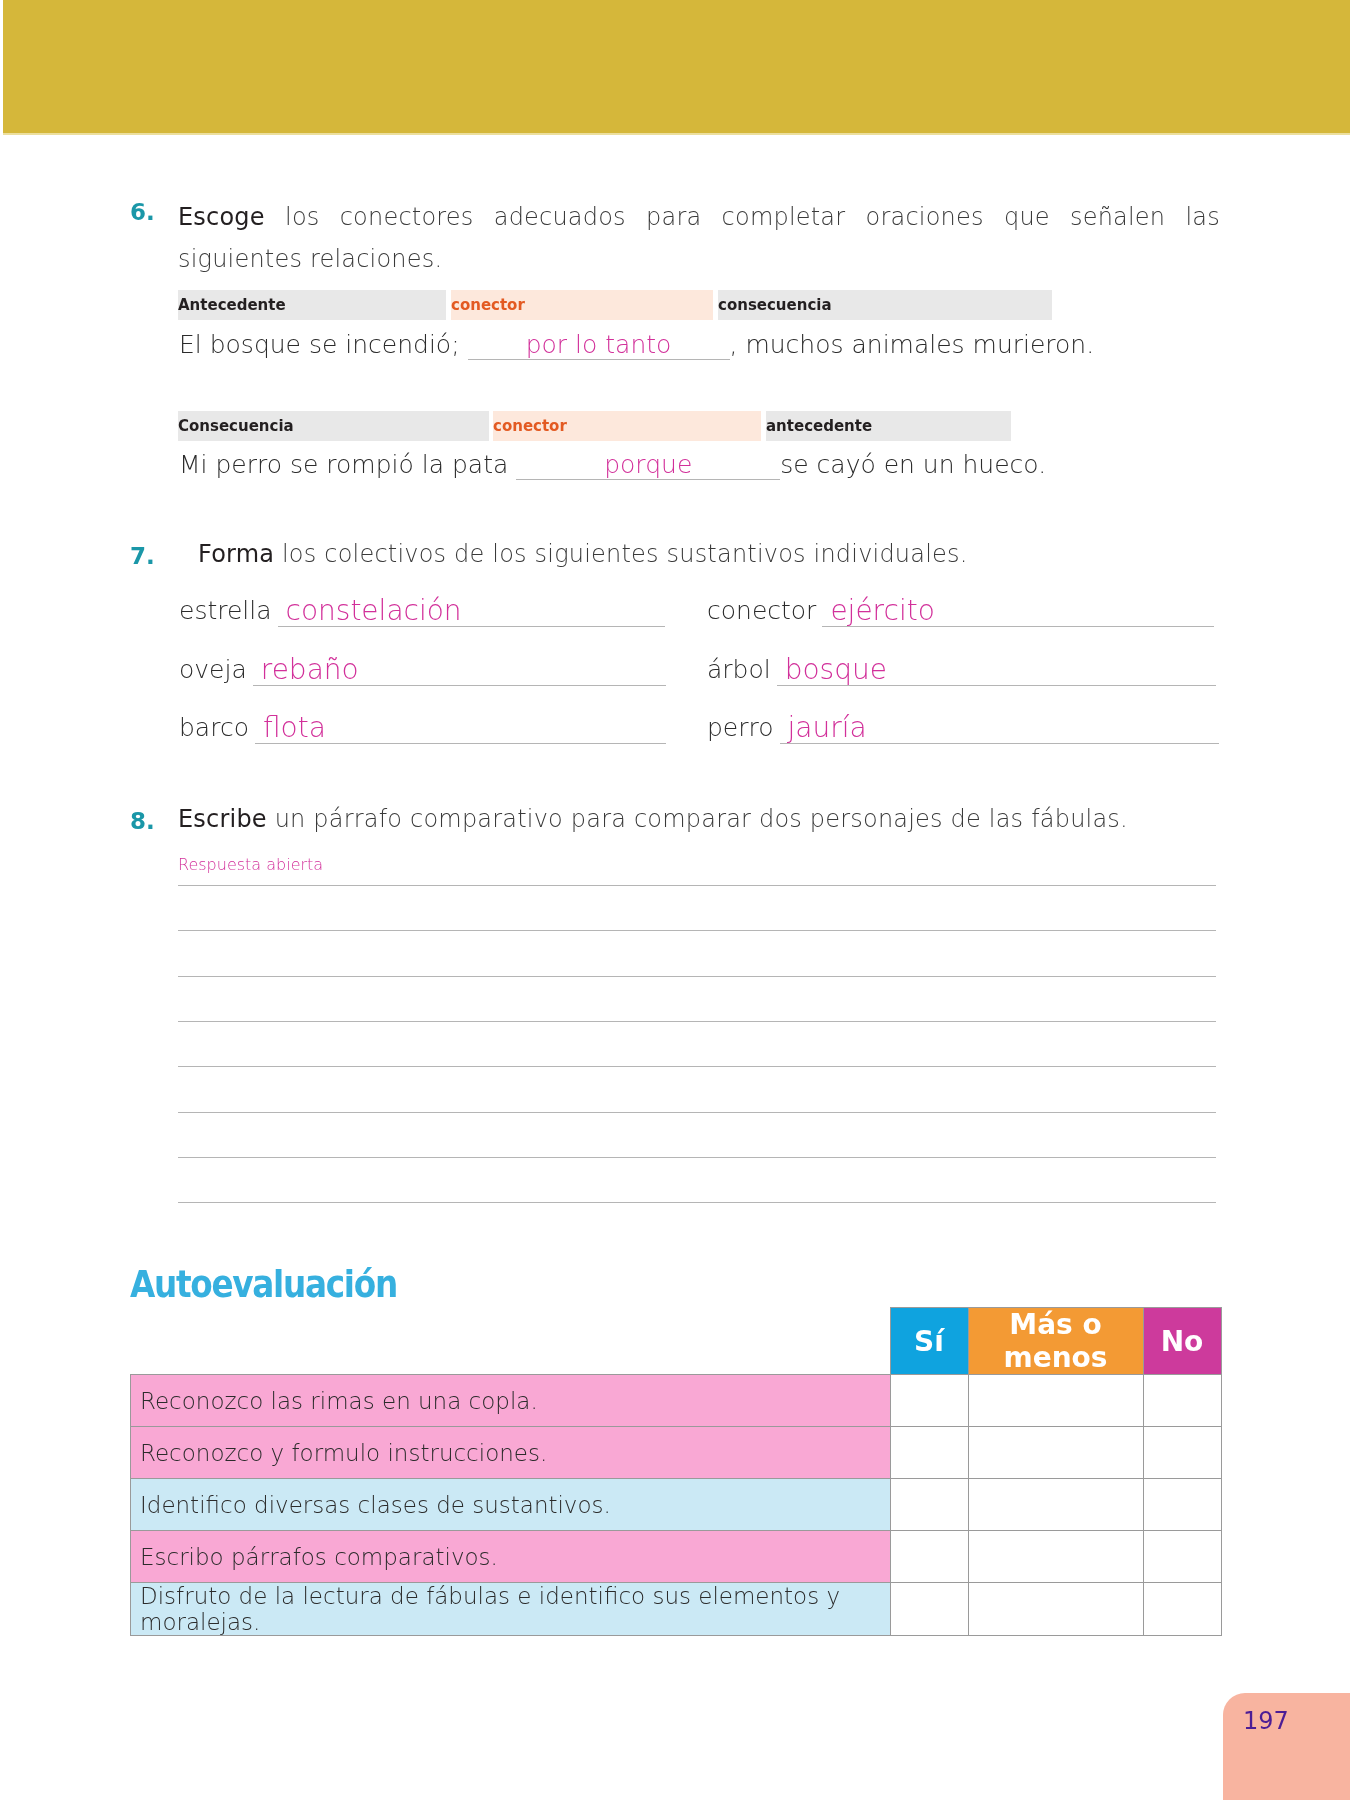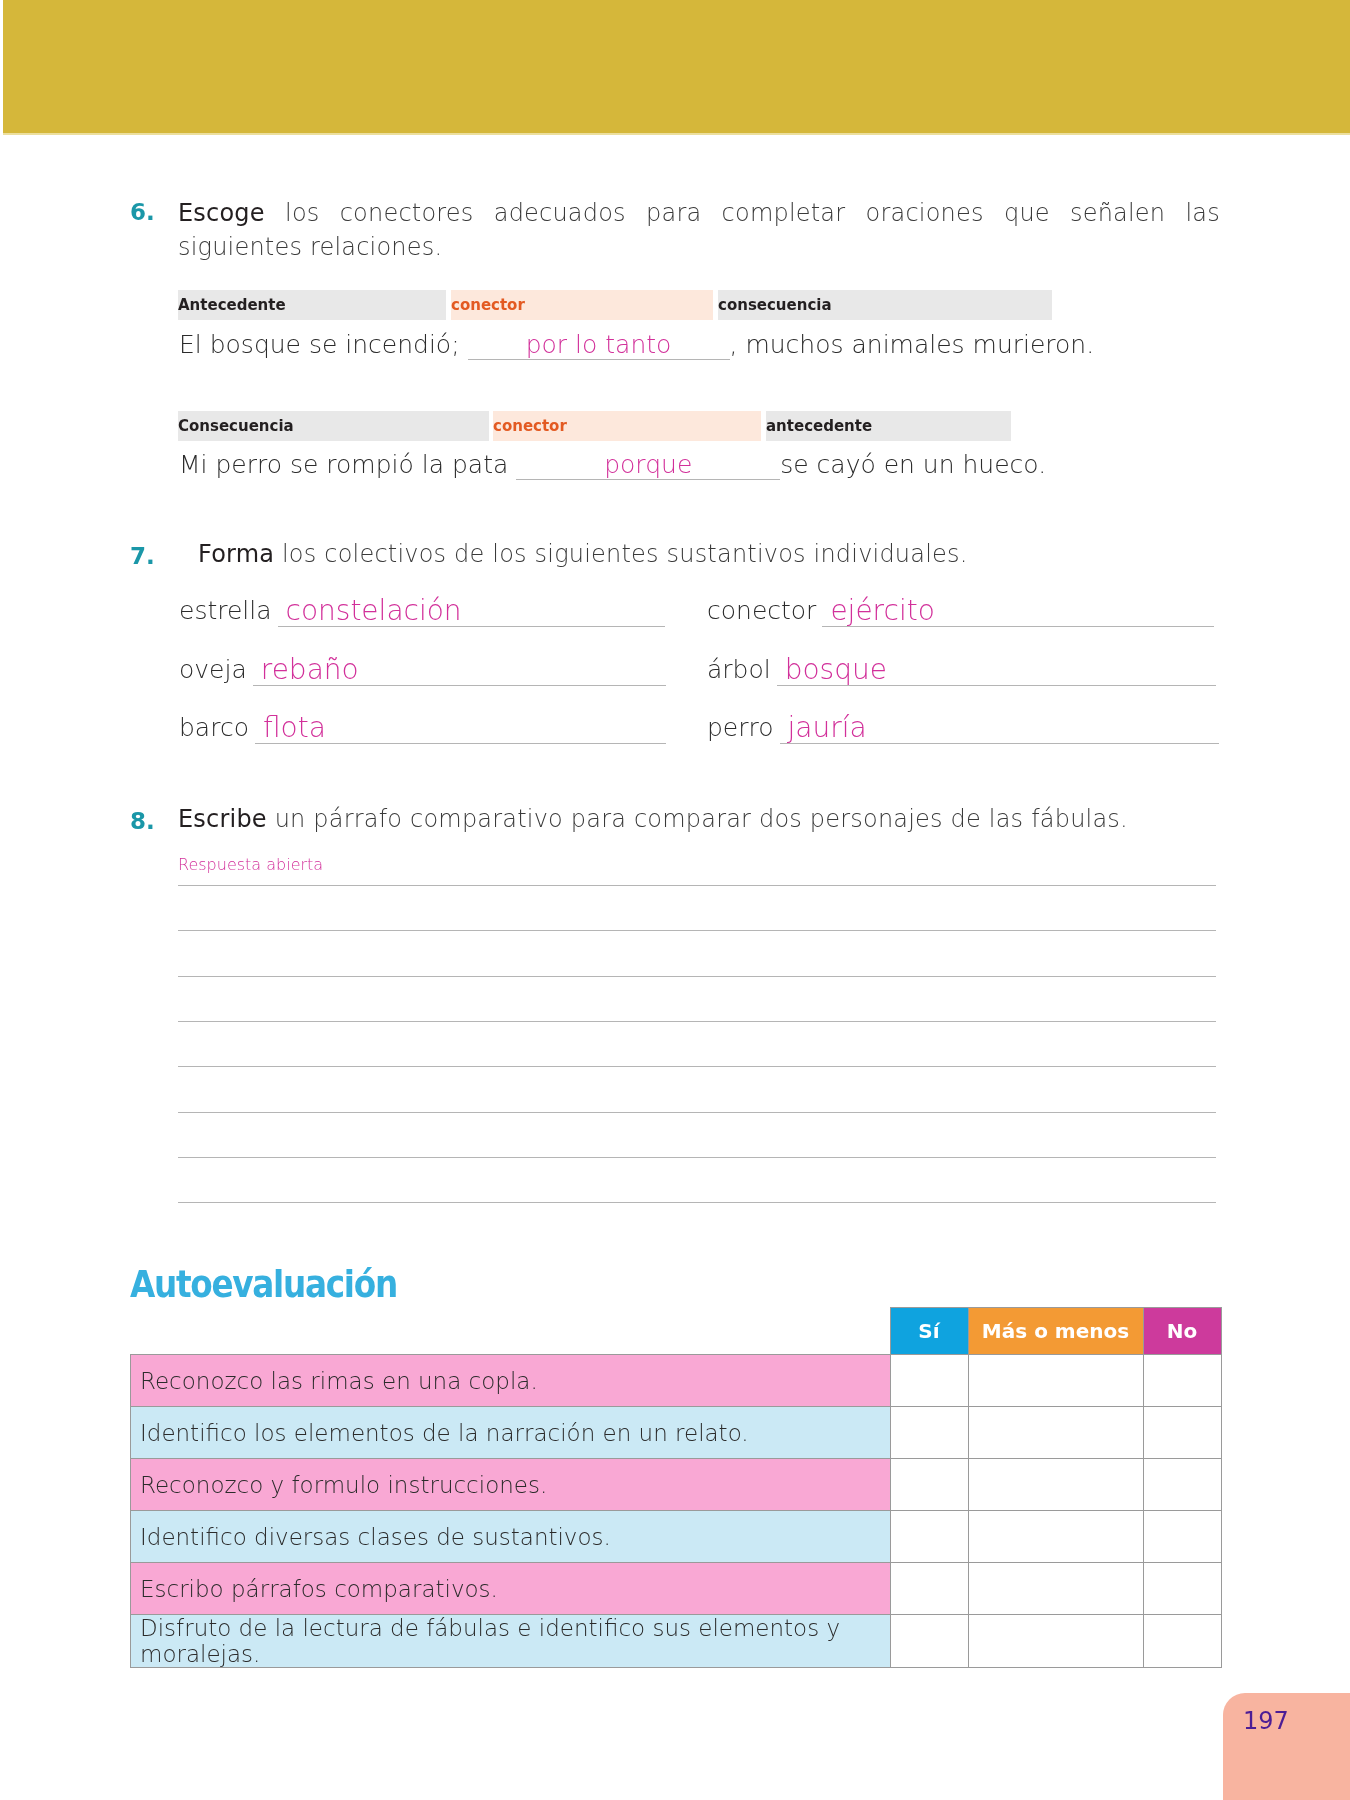--- a/index.html
+++ b/index.html
@@ -33,21 +33,21 @@
   .pair .label { margin-right: 6px; }
   .pair .line { flex: 1; border-bottom: 1.5px solid #b5b5b5; color: #d2309a; height: 30px; line-height: 30px; padding-left: 8px; font-size: 28px; }
   .write-line { position: absolute; left: 178px; width: 1038px; height: 0; border-top: 1.5px solid #b5b5b5; }
   .answer-text { position: absolute; left: 178px; font-size: 16px; color: #d2309a; font-weight: 300; }
   .self-title {
     position: absolute; left: 130px; top: 1262px; font-size: 38px; font-weight: bold; color: #36b0df;
     letter-spacing: -1.5px; transform: scaleX(0.86); transform-origin: left center;
   }
   .eval-table { position: absolute; left: 130px; top: 1307px; border-collapse: collapse; }
   .eval-table th {
-    height: 46px; color: #fff; font-size: 20px; font-weight: bold; padding: 0; text-align: center;
+    height: 46px; color: #fff; font-size: 28px; font-weight: bold; padding: 0; text-align: center;
     border: 1px solid #9a9a9a;
   }
   .eval-table th.blank-th { border: none; background: transparent; }
   .eval-table td { height: 51px; border: 1px solid #9a9a9a; padding: 0; }
   .eval-table td.desc {
     width: 759px; font-size: 23px; font-weight: 300; color: #2b2b2b; padding-left: 9px; box-sizing: border-box;
   }
   .row-light td.desc { background: #f9a8d4; }
   .row-dark td.desc { background: #cbe9f5; }
   .eval-table td.chk { background: #fff; }
@@ -56,21 +56,21 @@
     background: #f8b4a0; border-top-left-radius: 22px;
   }
   .page-num { position: absolute; left: 20px; top: 14px; font-size: 24px; color: #4c1d95; }
 </style>
 </head>
 <body>
 
 <div class="top-band"></div>
 
 <div class="abs qnum" style="left:130px; top:199px;">6.</div>
-<div class="abs q-text" style="left:178px; top:196px; width:1042px; text-align:justify; line-height:34px;">
+<div class="abs q-text" style="left:178px; top:196px; width:1042px; text-align:justify; line-height:42px;">
   <b>Escoge</b><span> los conectores adecuados para completar oraciones que señalen las siguientes relaciones.</span>
 </div>
 
 <div class="hdr-cell hdr-gray" style="left:178px; top:290px; width:268px;">Antecedente</div>
 <div class="hdr-cell hdr-peach" style="left:451px; top:290px; width:262px;">conector</div>
 <div class="hdr-cell hdr-gray" style="left:718px; top:290px; width:334px;">consecuencia</div>
 
 <div class="abs sentence" style="left:179px; top:330px;">
   <span>El bosque se incendió; </span><span class="blank" style="width:262px;">por lo tanto</span><span>, muchos animales murieron.</span>
 </div>
@@ -140,26 +140,20 @@
       <th style="width:77px; background:#cd3a9c;">No</th>
     </tr>
   </thead>
   <tbody id="eval-body">
       <tr class="row-light">
         <td class="desc">Reconozco las rimas en una copla.</td>
         <td class="chk"></td>
         <td class="chk"></td>
         <td class="chk"></td>
       </tr>
-      <tr class="row-dark">
-        <td class="desc">Identifico los elementos de la narración en un relato.</td>
-        <td class="chk"></td>
-        <td class="chk"></td>
-        <td class="chk"></td>
-      </tr>
       <tr class="row-light">
         <td class="desc">Reconozco y formulo instrucciones.</td>
         <td class="chk"></td>
         <td class="chk"></td>
         <td class="chk"></td>
       </tr>
       <tr class="row-dark">
         <td class="desc">Identifico diversas clases de sustantivos.</td>
         <td class="chk"></td>
         <td class="chk"></td>

